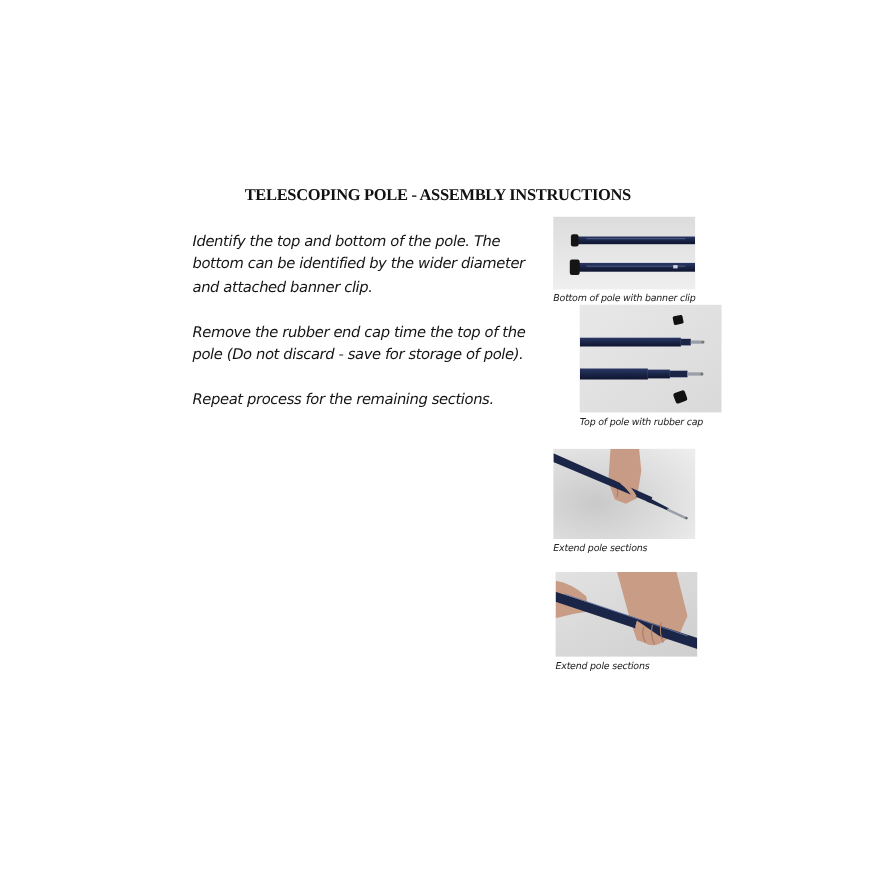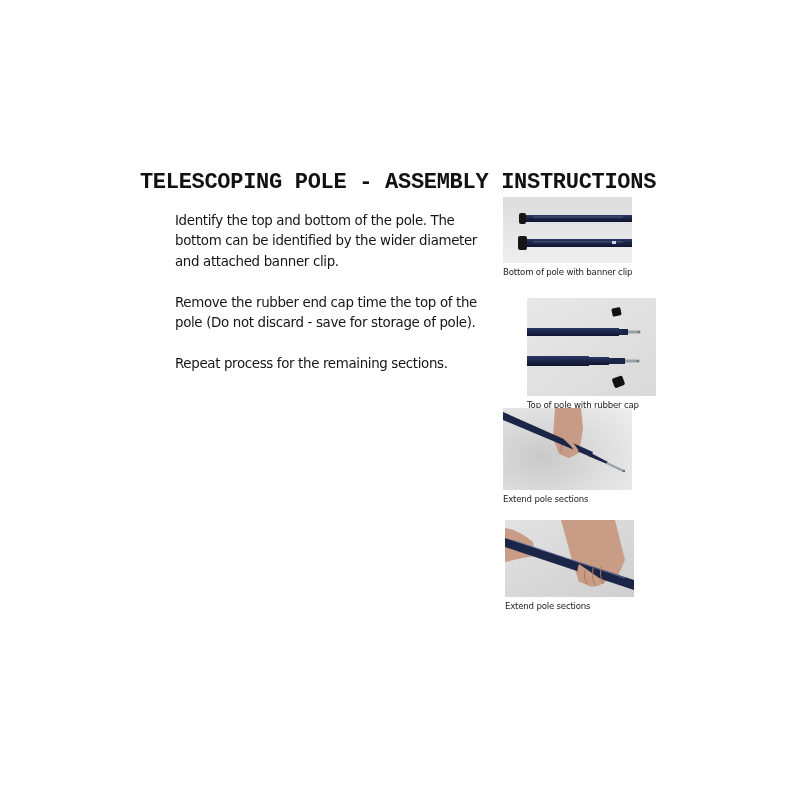--- a/index.html
+++ b/index.html
@@ -1,30 +1,30 @@
 <!DOCTYPE html>
 <html><head>
   <meta charset="utf-8">
   <style>
     html, body { margin: 0; padding: 0; background: #ffffff; }
     body { width: 800px; height: 800px; position: relative; overflow: hidden; font-family: "DejaVu Sans", sans-serif; color: #111; }
     .title {
       position: absolute; left: 0; top: 170px; width: 796px; text-align: center;
-      font-family: Liberation Mono, monospace; font-weight: bold; font-size: 22px; letter-spacing: -0.3px; color: #111;
+      font-family: Liberation Serif, serif; font-weight: bold; font-size: 15px; letter-spacing: -0.3px; color: #111;
     }
     .instructions { position: absolute; left: 175px; top: 211px; width: 320px; }
     .para {
       font-family: "DejaVu Sans", sans-serif; font-size: 13.4px; line-height: 20.4px; color: #151515;
-      margin: 0 0 20.4px 0; letter-spacing: -0.35px;
+      margin: 0 0 20.4px 0; letter-spacing: -0.35px; font-style: italic;
     }
     .para .line { display: block; white-space: nowrap; }
     .figure { position: absolute; }
     .photo { position: relative; overflow: hidden; background: #e9e9e9; }
     .caption {
-      font-family: "DejaVu Sans", sans-serif; font-size: 8.6px; color: #222;
+      font-family: "DejaVu Sans", sans-serif; font-style: italic; font-size: 8.6px; color: #222;
       margin-top: 4px; white-space: nowrap; letter-spacing: -0.2px;
     }
     svg { display: block; }
   </style>
 </head>
 <body>
 
 <div class="title">TELESCOPING POLE - ASSEMBLY INSTRUCTIONS</div>
 
 <div class="instructions">
@@ -62,21 +62,21 @@
       <line x1="30" y1="20" x2="120" y2="20" stroke="#6a7aa8" stroke-width="0.6"></line>
       <rect x="18" y="42" width="111" height="8" fill="url(#pole1)"></rect>
       <rect x="15" y="39" width="9" height="14" rx="2" fill="#151515"></rect>
       <line x1="30" y1="45" x2="120" y2="45" stroke="#6a7aa8" stroke-width="0.6"></line>
       <rect x="109" y="44" width="4" height="3" fill="#cfd4e0"></rect>
     </svg>
   </div>
   <div class="caption">Bottom of pole with banner clip</div>
 </div>
 
-<div class="figure" style="left:503px; top:298px;padding-left:24px;">
+<div class="figure" style="left:503px; top:277px;padding-left:24px;">
   <div class="photo" style="width:129px; height:98px;">
     <svg width="129" height="98" viewBox="0 0 129 98">
       <defs>
         <linearGradient id="bg2" x1="0" y1="0" x2="1" y2="1">
           <stop offset="0" stop-color="#e8e8e8"></stop>
           <stop offset="1" stop-color="#d9d9d9"></stop>
         </linearGradient>
         <linearGradient id="pole2" x1="0" y1="0" x2="0" y2="1">
           <stop offset="0" stop-color="#2b3866"></stop>
           <stop offset="0.5" stop-color="#1b2547"></stop>

